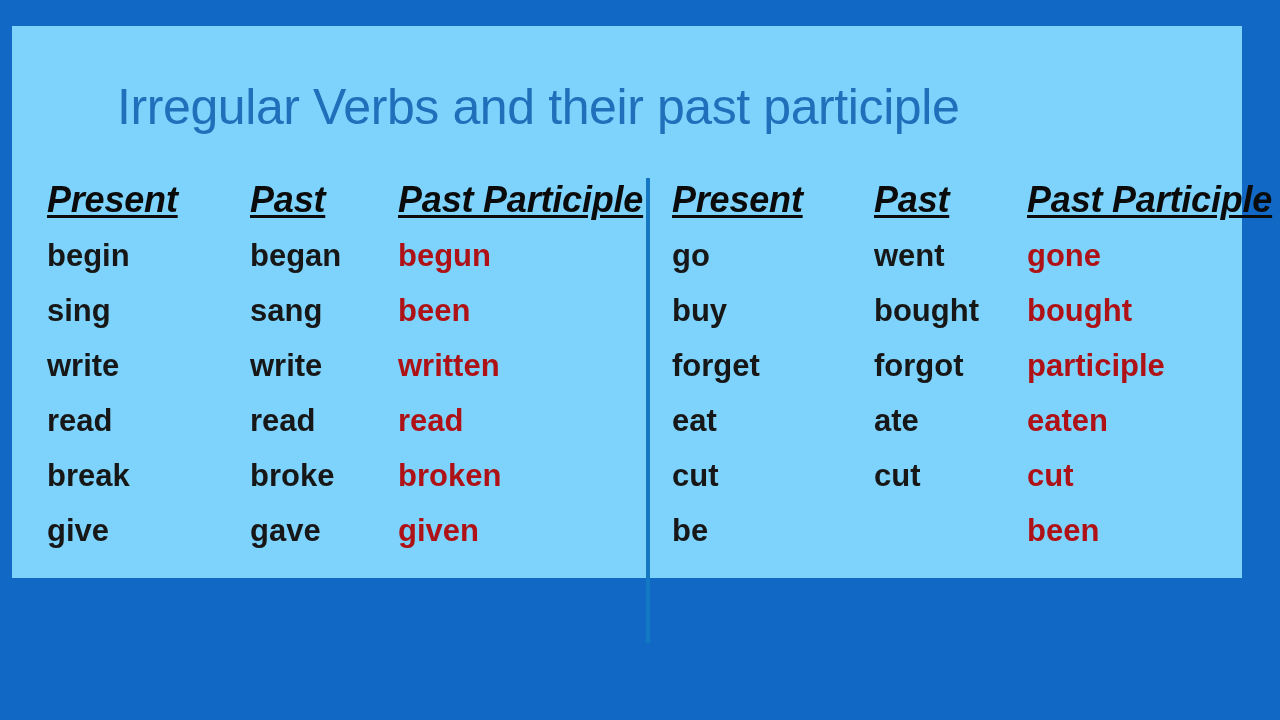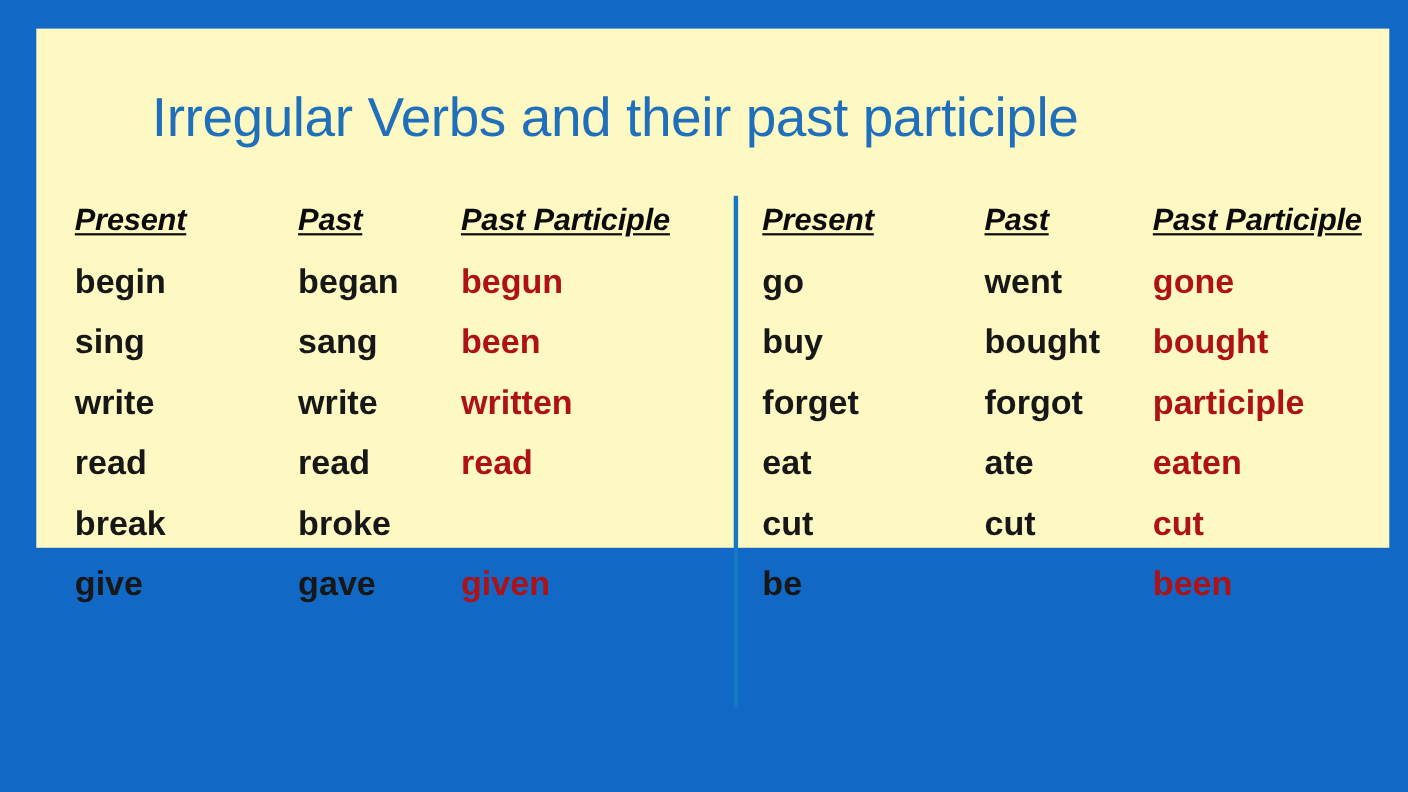--- a/index.html
+++ b/index.html
@@ -18,23 +18,23 @@
   
   #slide-frame {
     position:absolute;
     left:0; top:0;
     width:1280px; height:720px;
     background:#1169c5;
   }
 
   #slide-canvas {
     position:absolute;
-    left:33px;  top:26px;
-    width:1230px; height:472px;
-    background:#fef9c3;
+    left:12px;  top:26px;
+    width:1230px; height:552px;
+    background:#7dd3fc;
   }
 
   
   #slide-title {
     position:absolute;
     left:105px;  top:52px;
     width:1020px;
     font-size:50px;
     font-weight:400;
     letter-spacing:-0.4px;
@@ -64,21 +64,21 @@
     white-space:nowrap;
     color:#171717;
     font-weight:700;
   }
 
   .head-cell {
     font-weight:bold;
     font-style:italic;
     text-decoration:underline;
     text-underline-offset:3px;
-    font-size:28px;
+    font-size:36px;
     letter-spacing:-0.2px;
     color:#0b0b0b;
   }
 
   
   #table-left  .col-present    { left:0px;   }
   #table-left  .col-past       { left:203px; }
   #table-left  .col-participle { left:351px; }
 
   
@@ -134,20 +134,21 @@
           <div class="cell col-participle">written</div>
         </div>
         <div class="verb-row">
           <div class="cell col-present">read</div>
           <div class="cell col-past">read</div>
           <div class="cell col-participle">read</div>
         </div>
         <div class="verb-row">
           <div class="cell col-present">break</div>
           <div class="cell col-past">broke</div>
+          <div class="cell col-participle">broken</div>
         </div>
         <div class="verb-row">
           <div class="cell col-present">give</div>
           <div class="cell col-past">gave</div>
           <div class="cell col-participle">given</div>
         </div>
       </div>
 
     <div id="column-divider"></div>
 

